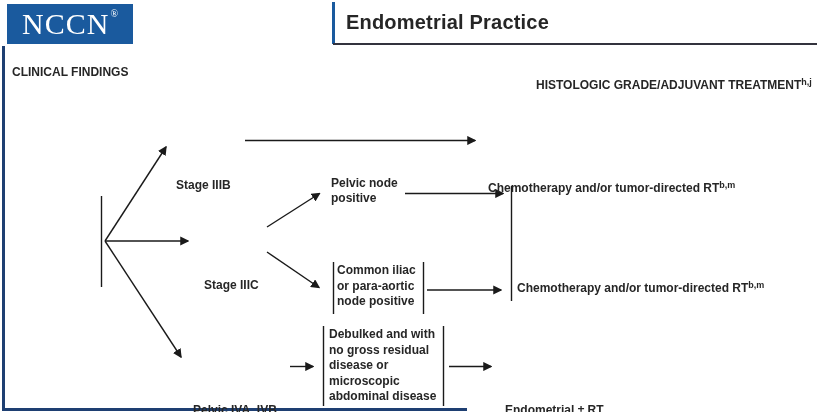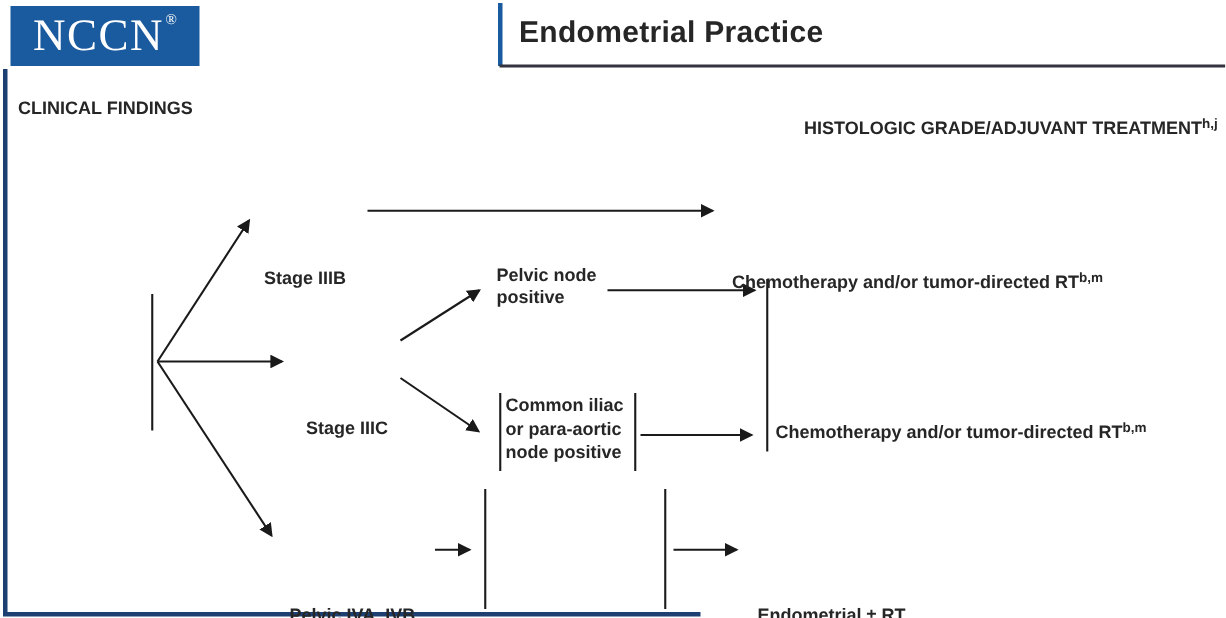--- a/index.html
+++ b/index.html
@@ -89,20 +89,25 @@
 
   <div class="label" style="left:176px;top:134px;">Stage IIIB</div>
   <div class="label" style="left:204px;top:234px;">Stage IIIC</div>
   <div class="label" style="left:193px;top:359px;">Pelvic IVA, IVB</div>
 
   <div class="block ci-block">Common iliac
 or para-aortic
 node positive</div>
   <div class="block pelvic-block">Pelvic node
 positive</div>
+  <div class="block debulked-block">Debulked and with
+no gross residual
+disease or
+microscopic
+abdominal disease</div>
 
   <div class="label" style="left:488px;top:134px;">
     <span>Chemotherapy and/or tumor-directed RT</span><span class="sup">b,m</span>
   </div>
   <div class="label" style="left:517px;top:234px;">
     <span>Chemotherapy and/or tumor-directed RT</span><span class="sup">b,m</span>
   </div>
   <div class="label" style="left:505px;top:359px;">Endometrial ± RT</div>
 
 </div>

